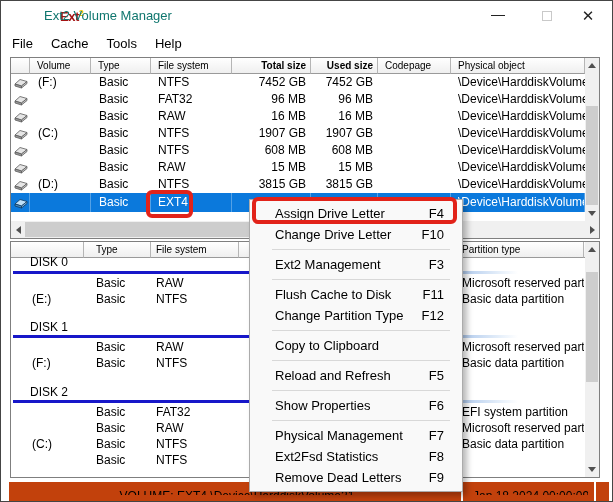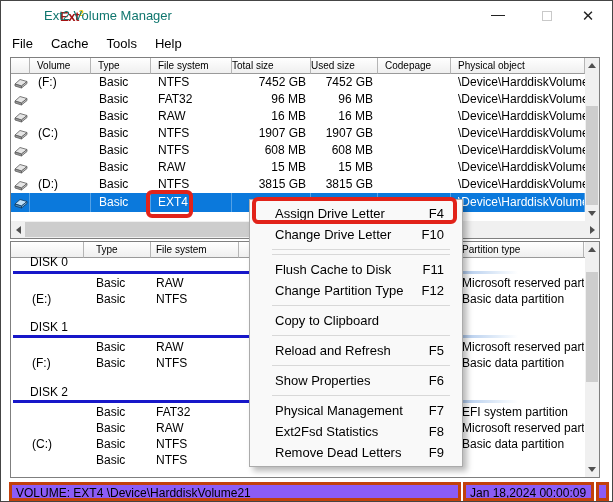--- a/index.html
+++ b/index.html
@@ -25,21 +25,21 @@
   .menubar .mb-item { padding:0 9px; line-height:25px; }
 
   
   .lv { position:absolute; background:#fff; border:1px solid #7f7f7f; overflow:hidden; }
   #lv1 { left:9px;  top:56px;  width:590px; height:182px; }
   #lv2 { left:9px;  top:240px; width:590px; height:237px; }
 
   .hdr { position:absolute; top:0; height:16px; background:linear-gradient(#ffffff,#efefef);
          border-right:1px solid #b5b5b5; border-bottom:1px solid #9a9a9a;
          font-size:10px; line-height:15px; padding-left:7px; overflow:hidden; white-space:nowrap; }
-  .hdr.r { padding-right:4px; padding-left:0; }
+  .hdr.r { text-align:right; padding-right:4px; padding-left:0;font-weight:bold; }
 
   .row  { position:absolute; left:0; width:574px; height:17px; line-height:17px; white-space:nowrap; }
   .cell { position:absolute; top:0; height:100%; overflow:hidden; }
   .c0 { left:0;    width:19px; }
   .c1 { left:19px; width:61px; padding-left:8px; }
   .c2 { left:80px; width:60px; padding-left:8px; }
   .c3 { left:140px;width:81px; padding-left:7px; }
   .c4 { left:221px;width:79px; text-align:right; padding-right:5px; }
   .c5 { left:300px;width:67px; text-align:right; padding-right:5px; }
   .c6 { left:367px;width:73px; padding-left:6px; }
@@ -61,22 +61,22 @@
   .disk-label { position:absolute; left:19px; height:15px; line-height:15px; font-size:12px; }
   .disk-line  { position:absolute; left:2px; width:505px; height:3px;
                 background:linear-gradient(to right,#1717c9 0%,#1717c9 55%,#7fa8e0 82%,#eaf2fb 97%,#ffffff 100%); }
   .drow { position:absolute; left:0; width:574px; height:16px; line-height:16px; white-space:nowrap; }
   .d0 { left:0;    width:73px;  padding-left:21px; }
   .d1 { left:73px; width:67px;  padding-left:12px; }
   .d2 { left:140px;width:88px;  padding-left:5px; }
   .d3 { left:445px;width:128px; padding-left:6px; }
 
   
-  .status-sec { position:absolute; top:481px; height:19px; border:3px solid #c2410c; background:#8b5cf6;
-                line-height:16px; font-size:12px; overflow:hidden; white-space:nowrap; }
+  .status-sec { position:absolute; top:481px; height:19px; border:6px solid #c2410c; background:#c2410c;
+                line-height:16px; font-size:12px; overflow:hidden; white-space:nowrap;text-align:center; }
   #status-left  { left:8px;   width:452px; padding-left:4px; }
   #status-right { left:462px; width:131px; padding-left:4px; }
   #status-grip  { left:595px; width:13px; }
 
   
   #ctx { position:absolute; left:248px; top:198px; width:214px; background:#f9f9f9;
          border:1px solid #ababab; box-shadow:4px 4px 6px rgba(0,0,0,0.28);
          z-index:50; padding:3px 0; font-size:13px; }
   .mi  { height:21px; display:flex; align-items:center; padding:0 18px 0 25px; }
   .mi .lbl { flex:1; white-space:nowrap; }
@@ -352,20 +352,24 @@
   <div id="ctx">
     <div class="mi">
         <span class="lbl">Assign Drive Letter</span>
         <span class="sc">F4</span>
       </div>
     <div class="mi">
         <span class="lbl">Change Drive Letter</span>
         <span class="sc">F10</span>
       </div>
     <div class="msep"></div>
+    <div class="mi">
+        <span class="lbl">Ext2 Management</span>
+        <span class="sc">F3</span>
+      </div>
     <div class="msep"></div>
     <div class="mi">
         <span class="lbl">Flush Cache to Disk</span>
         <span class="sc">F11</span>
       </div>
     <div class="mi">
         <span class="lbl">Change Partition Type</span>
         <span class="sc">F12</span>
       </div>
     <div class="msep"></div>

